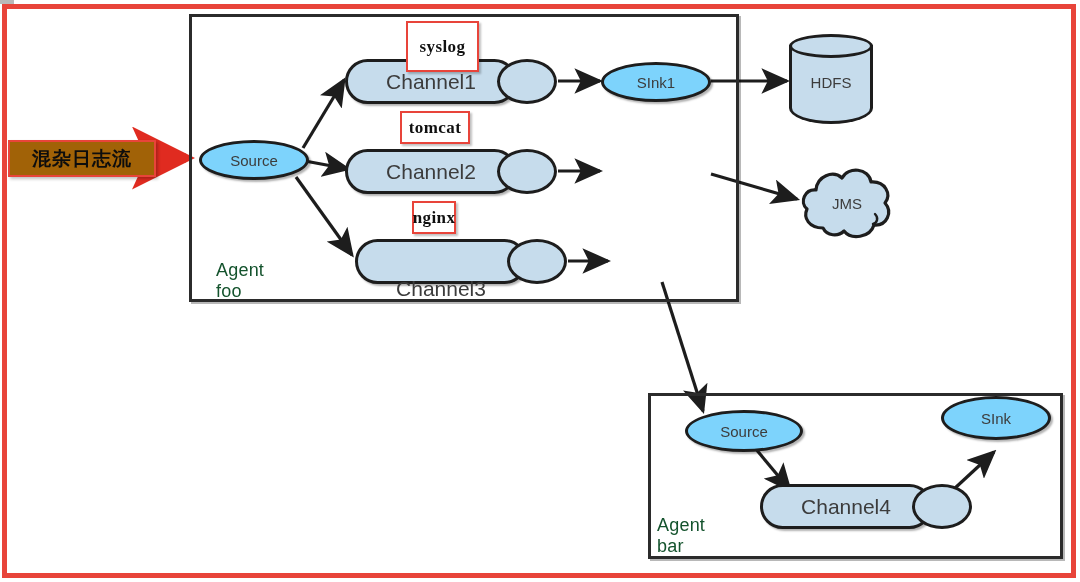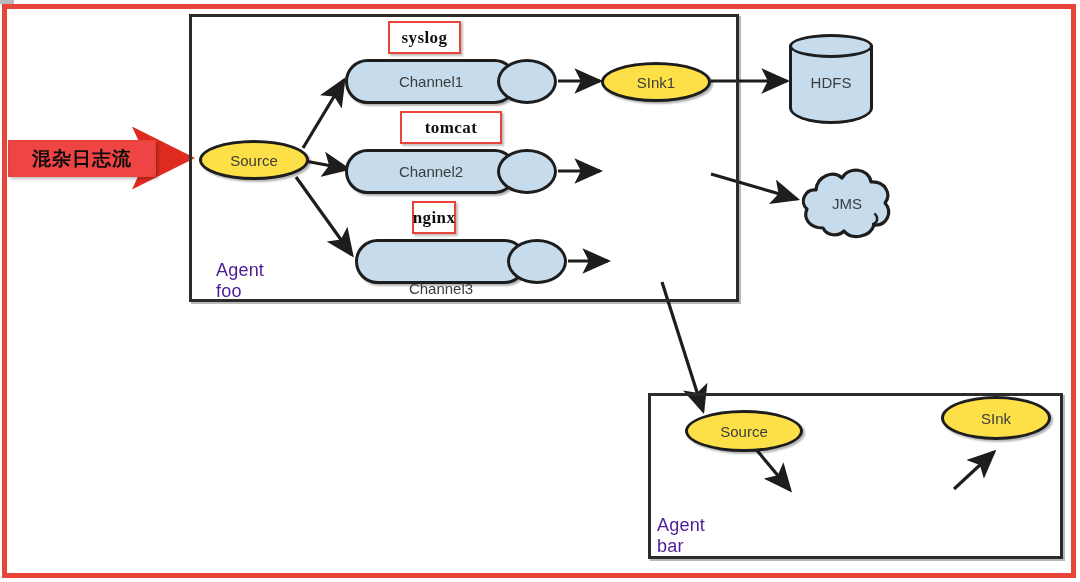--- a/index.html
+++ b/index.html
@@ -61,32 +61,32 @@
     box-sizing: border-box;
     box-shadow: 2px 2px 0 rgba(0,0,0,0.28);
   }
   #agent-foo-box { left: 189px; top: 14px; width: 550px; height: 288px; }
   #agent-bar-box { left: 648px; top: 393px; width: 415px; height: 166px; }
 
   .agent-caption {
     position: absolute;
     font-family: "Liberation Sans", sans-serif;
     font-size: 18px;
-    color: #4c1d95;
+    color: #14532d;
     line-height: 21px;
     white-space: pre-line;
     letter-spacing: 0.2px;
   }
   #agent-foo-caption { left: 216px; top: 260px; }
   #agent-bar-caption { left: 657px; top: 515px; }
 
   
   .ellipse-node {
     position: absolute;
-    background: #fde047;
+    background: #7dd3fc;
     border: 3px solid #1d1d1d;
     border-radius: 50%;
     box-sizing: border-box;
     display: flex;
     align-items: center;
     justify-content: center;
     font-family: "Liberation Sans", sans-serif;
     font-size: 15px;
     color: #3c3c3c;
     box-shadow: 2px 2px 2px rgba(0,0,0,0.30);
@@ -110,21 +110,21 @@
     border-radius: 50%;
     box-sizing: border-box;
   }
   .channel-label {
     position: absolute;
     left: 0; top: 0;
     display: flex;
     align-items: center;
     justify-content: center;
     font-family: "Liberation Sans", sans-serif;
-    font-size: 15px;
+    font-size: 21px;
     color: #3c3c3c;
     pointer-events: none;
   }
 
   
   .tag-box {
     position: absolute;
     background: #ffffff;
     border: 2px solid #e8443a;
     box-sizing: border-box;
@@ -139,21 +139,21 @@
     letter-spacing: 0.4px;
   }
 
   
   #input-label {
     position: absolute;
     left: 8px;
     top: 140px;
     width: 148px;
     height: 37px;
-    background: #ef4444;
+    background: #a16207;
     border: 2px solid #e8443a;
     box-sizing: border-box;
     display: flex;
     align-items: center;
     justify-content: center;
     font-family: "DejaVu Sans", sans-serif;
     font-weight: bold;
     font-size: 19px;
     color: #0d0d0d;
     box-shadow: 2px 2px 3px rgba(0,0,0,0.25);
@@ -268,28 +268,28 @@
 
   <div class="ellipse-node" id="foo-source" style="left:199px; top:140px; width:110px; height:40px;">
     <span>Source</span>
   </div>
 
   <div class="channel-group" id="channel1-group" style="left:345px; top:59px; width:215px; height:45px;">
     <div class="channel-bar" style="width:172px; height:45px;"></div>
     <div class="channel-knob" style="left:152px; top:0px; width:60px; height:45px;"></div>
     <div class="channel-label" style="width:172px; height:45px;">Channel1</div>
   </div>
-  <div class="tag-box" id="tag-syslog" style="left:388px; top:21px; width:73px; height:33px;">syslog</div>
+  <div class="tag-box" id="tag-syslog" style="left:406px; top:21px; width:73px; height:51px;">syslog</div>
 
   <div class="channel-group" id="channel2-group" style="left:345px; top:149px; width:215px; height:45px;">
     <div class="channel-bar" style="width:172px; height:45px;"></div>
     <div class="channel-knob" style="left:152px; top:0px; width:60px; height:45px;"></div>
     <div class="channel-label" style="width:172px; height:45px;">Channel2</div>
   </div>
-  <div class="tag-box" id="tag-tomcat" style="left:400px; top:111px; width:102px; height:33px;">tomcat</div>
+  <div class="tag-box" id="tag-tomcat" style="left:400px; top:111px; width:70px; height:33px;">tomcat</div>
 
   <div class="channel-group" id="channel3-group" style="left:355px; top:239px; width:215px; height:45px;">
     <div class="channel-bar" style="width:172px; height:45px;"></div>
     <div class="channel-knob" style="left:152px; top:0px; width:60px; height:45px;"></div>
     <div class="channel-label" style="width:172px; height:45px;margin-top:27px;">Channel3</div>
   </div>
   <div class="tag-box" id="tag-nginx" style="left:412px; top:201px; width:44px; height:33px;">nginx</div>
 
   <div class="ellipse-node" id="foo-sink1" style="left:601px; top:62px; width:110px; height:40px;">
     <span>SInk1</span>
@@ -318,20 +318,25 @@
   </div>
 
   <div class="agent-box" id="agent-bar-box"></div>
   <div class="agent-caption" id="agent-bar-caption">Agent
 bar</div>
 
   <div class="ellipse-node" id="bar-source" style="left:685px; top:410px; width:118px; height:42px;">
     <span>Source</span>
   </div>
 
+  <div class="channel-group" id="channel4-group" style="left:760px; top:484px; width:215px; height:45px;">
+    <div class="channel-bar" style="width:172px; height:45px;"></div>
+    <div class="channel-knob" style="left:152px; top:0px; width:60px; height:45px;"></div>
+    <div class="channel-label" style="width:172px; height:45px;">Channel4</div>
+  </div>
 
   <div class="ellipse-node" id="bar-sink" style="left:941px; top:396px; width:110px; height:44px;">
     <span>SInk</span>
   </div>
 
   <div id="input-label">混杂日志流</div>
 
   <div id="outer-frame"></div>
   <div id="top-strip"></div>
 </div>

